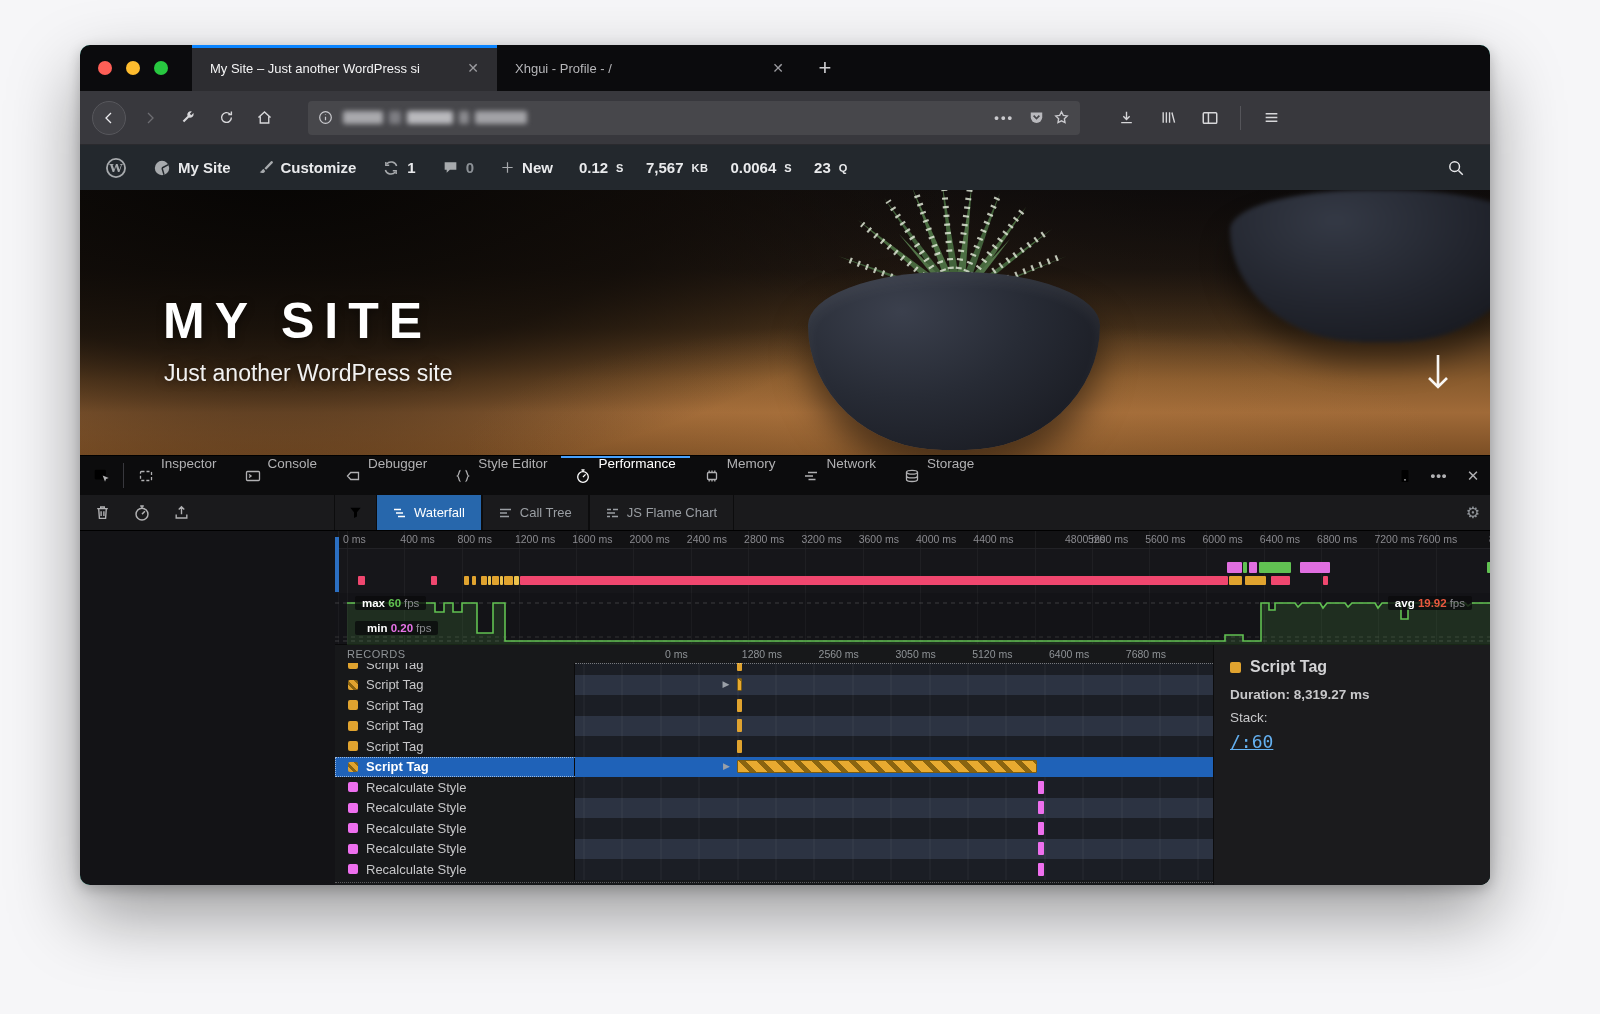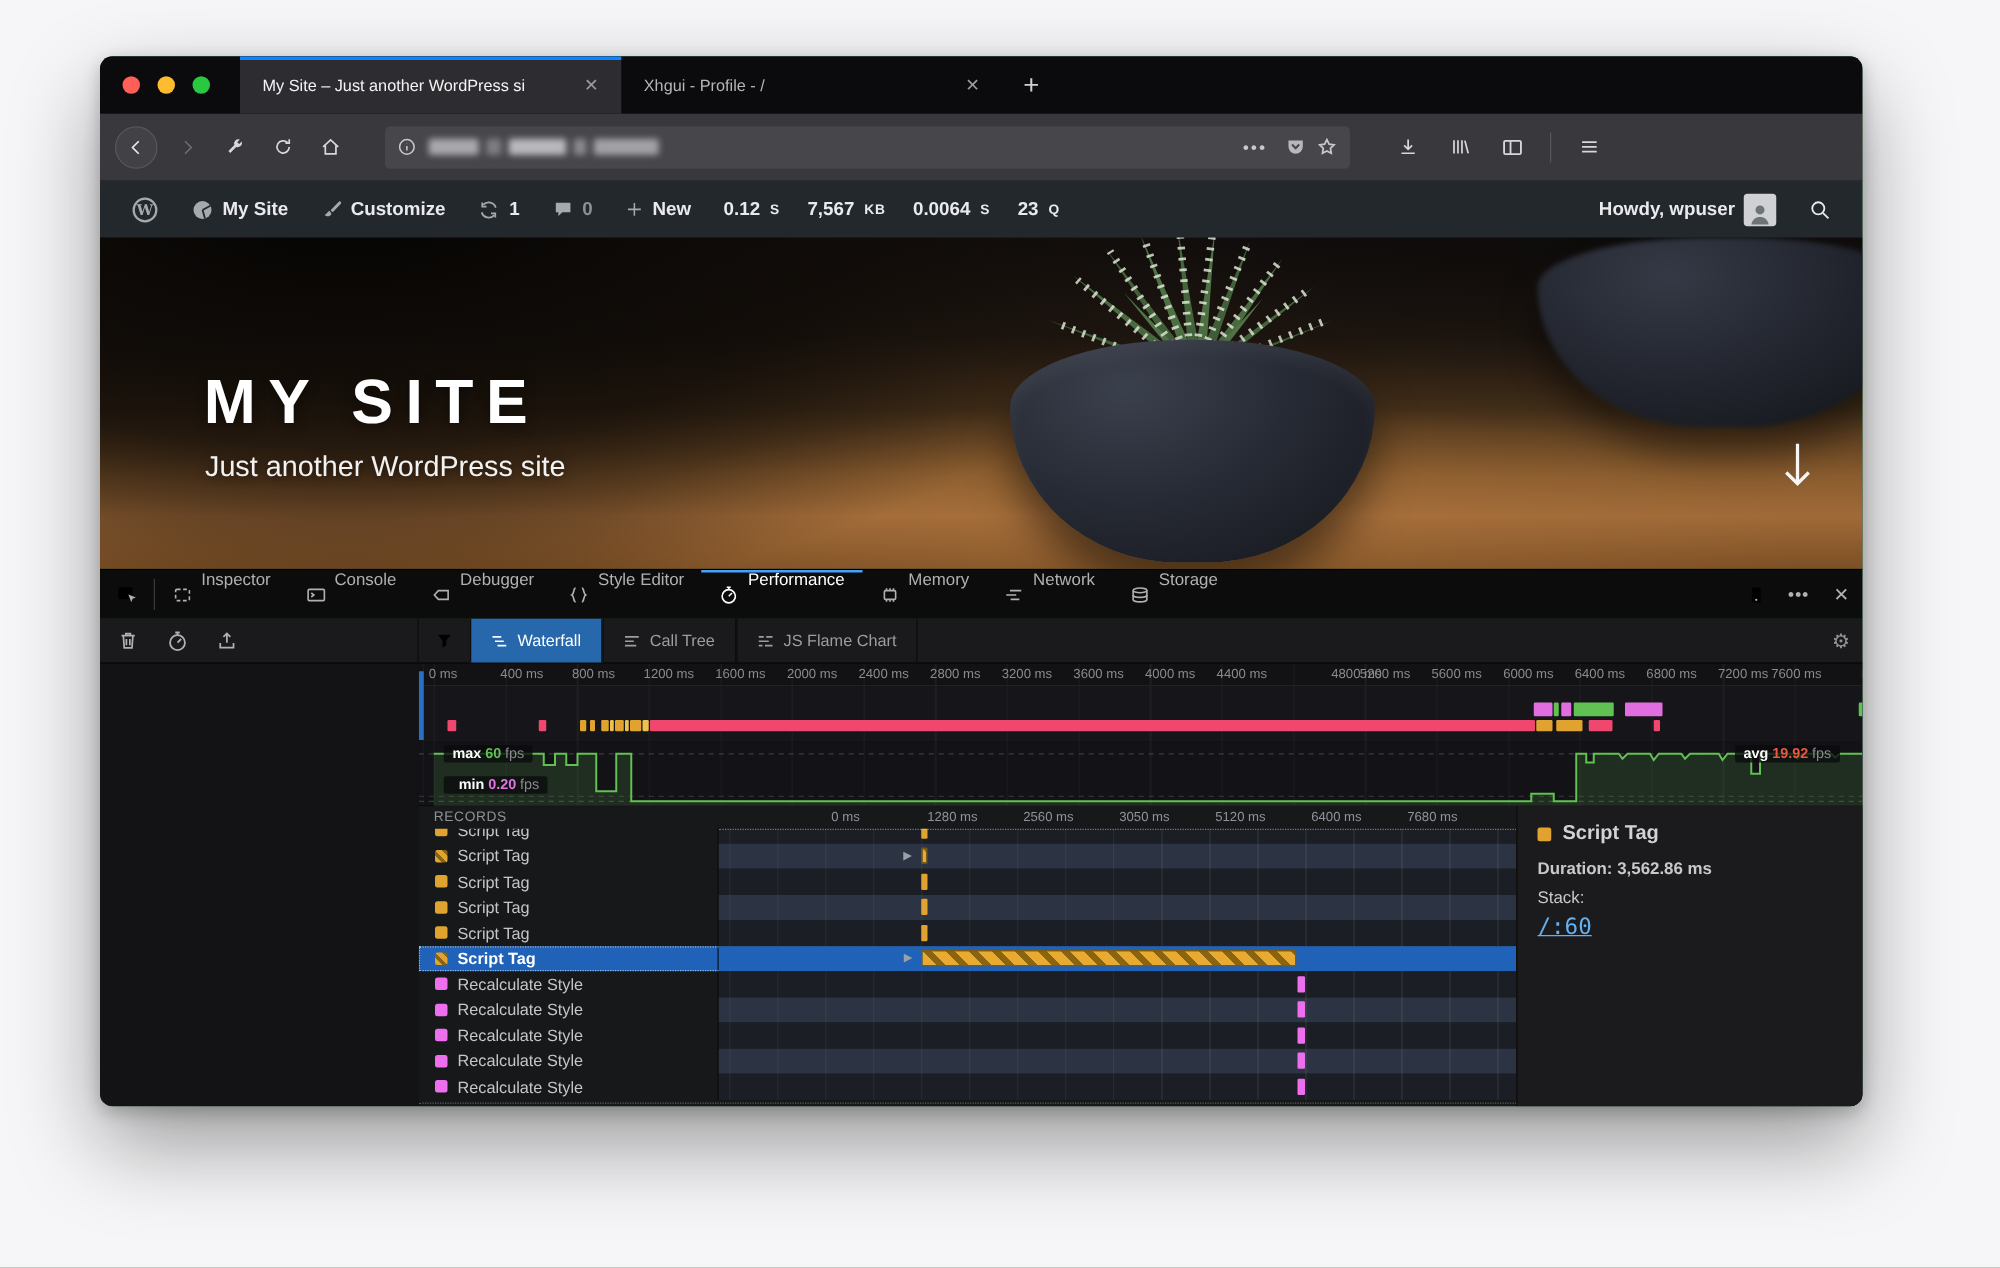--- a/index.html
+++ b/index.html
@@ -3,21 +3,21 @@
 <meta charset="utf-8">
 <style>
   * { margin:0; padding:0; box-sizing:border-box; }
   html,body { width:1600px; height:1014px; background:#f6f6f8; font-family:"Liberation Sans",sans-serif; overflow:hidden; }
   svg { display:block; }
   .ic { display:inline-flex; align-items:center; justify-content:center; }
   .ic svg { stroke:currentColor; fill:none; stroke-width:1.3; }
 
   
   #window { position:absolute; left:80px; top:45px; width:1410px; height:840px;
-            border-radius:10px; overflow:hidden; background:#14532d;
+            border-radius:10px; overflow:hidden; background:#5eead4;
             box-shadow:0 30px 70px rgba(0,0,0,.38), 0 4px 14px rgba(0,0,0,.22); }
 
   
   .tabbar { height:46px; background:#0b0b0d; display:flex; align-items:stretch; position:relative; }
   .lights { display:flex; align-items:center; gap:14px; padding:0 24px 0 18px; }
   .light { width:14px; height:14px; border-radius:50%; }
   .tab { width:305px; display:flex; align-items:center; padding:0 12px 0 18px; color:#b6b6b9; font-size:13px; position:relative; }
   .tab .ttl { flex:1; white-space:nowrap; overflow:hidden; }
   .tab .tclose { color:#9c9ca0; font-size:14px; padding:2px 6px; }
   .tab.active { background:#2d2d31; color:#f4f4f5; }
@@ -316,29 +316,20 @@
         <span class="abitem abstat">
           <span>0.0064</span>
           <span class="unit">S</span>
         </span>
         <span class="abitem abstat">
           <span>23</span>
           <span class="unit">Q</span>
         </span>
       </span>
     <span class="abspacer"></span>
-    <span class="abitem">
-      <span>Howdy, wpuser</span>
-      <span class="avatar">
-          <svg width="22" height="20" viewBox="0 0 16 15">
-            <circle cx="8" cy="5.2" r="2.7" fill="#6e7378" stroke="none"></circle>
-            <path d="M2.8 14c.6-3.2 2.6-4.6 5.2-4.6s4.6 1.4 5.2 4.6z" fill="#6e7378" stroke="none"></path>
-          </svg>
-        </span>
-    </span>
     <span class="abitem">
         <span class="ic">
           <svg width="18" height="18" viewBox="0 0 16 16" stroke-width="1.7" style="color:#e9eaec">
             <circle cx="6.8" cy="6.8" r="4.3"></circle>
             <path d="M10.2 10.2L14 14"></path>
           </svg>
         </span>
       </span>
   </div>
 
@@ -707,19 +698,19 @@
             </div>
           </div>
         </div>
       <div class="grid-dot-top"></div>
       <div class="grid-dot-bot"></div>
       <div class="detail">
         <div class="dtitle">
           <span class="dsq"></span>
           <span class="dname">Script Tag</span>
         </div>
-        <div class="dline"><span>Duration:</span> <span>3,562.86 ms</span></div>
+        <div class="dline"><span>Duration:</span> <span>8,319.27 ms</span></div>
         <div class="dstack">Stack:</div>
         <a class="dlink">/:60</a>
       </div>
     </div>
   </div>
 </div>
 
 </body></html>

